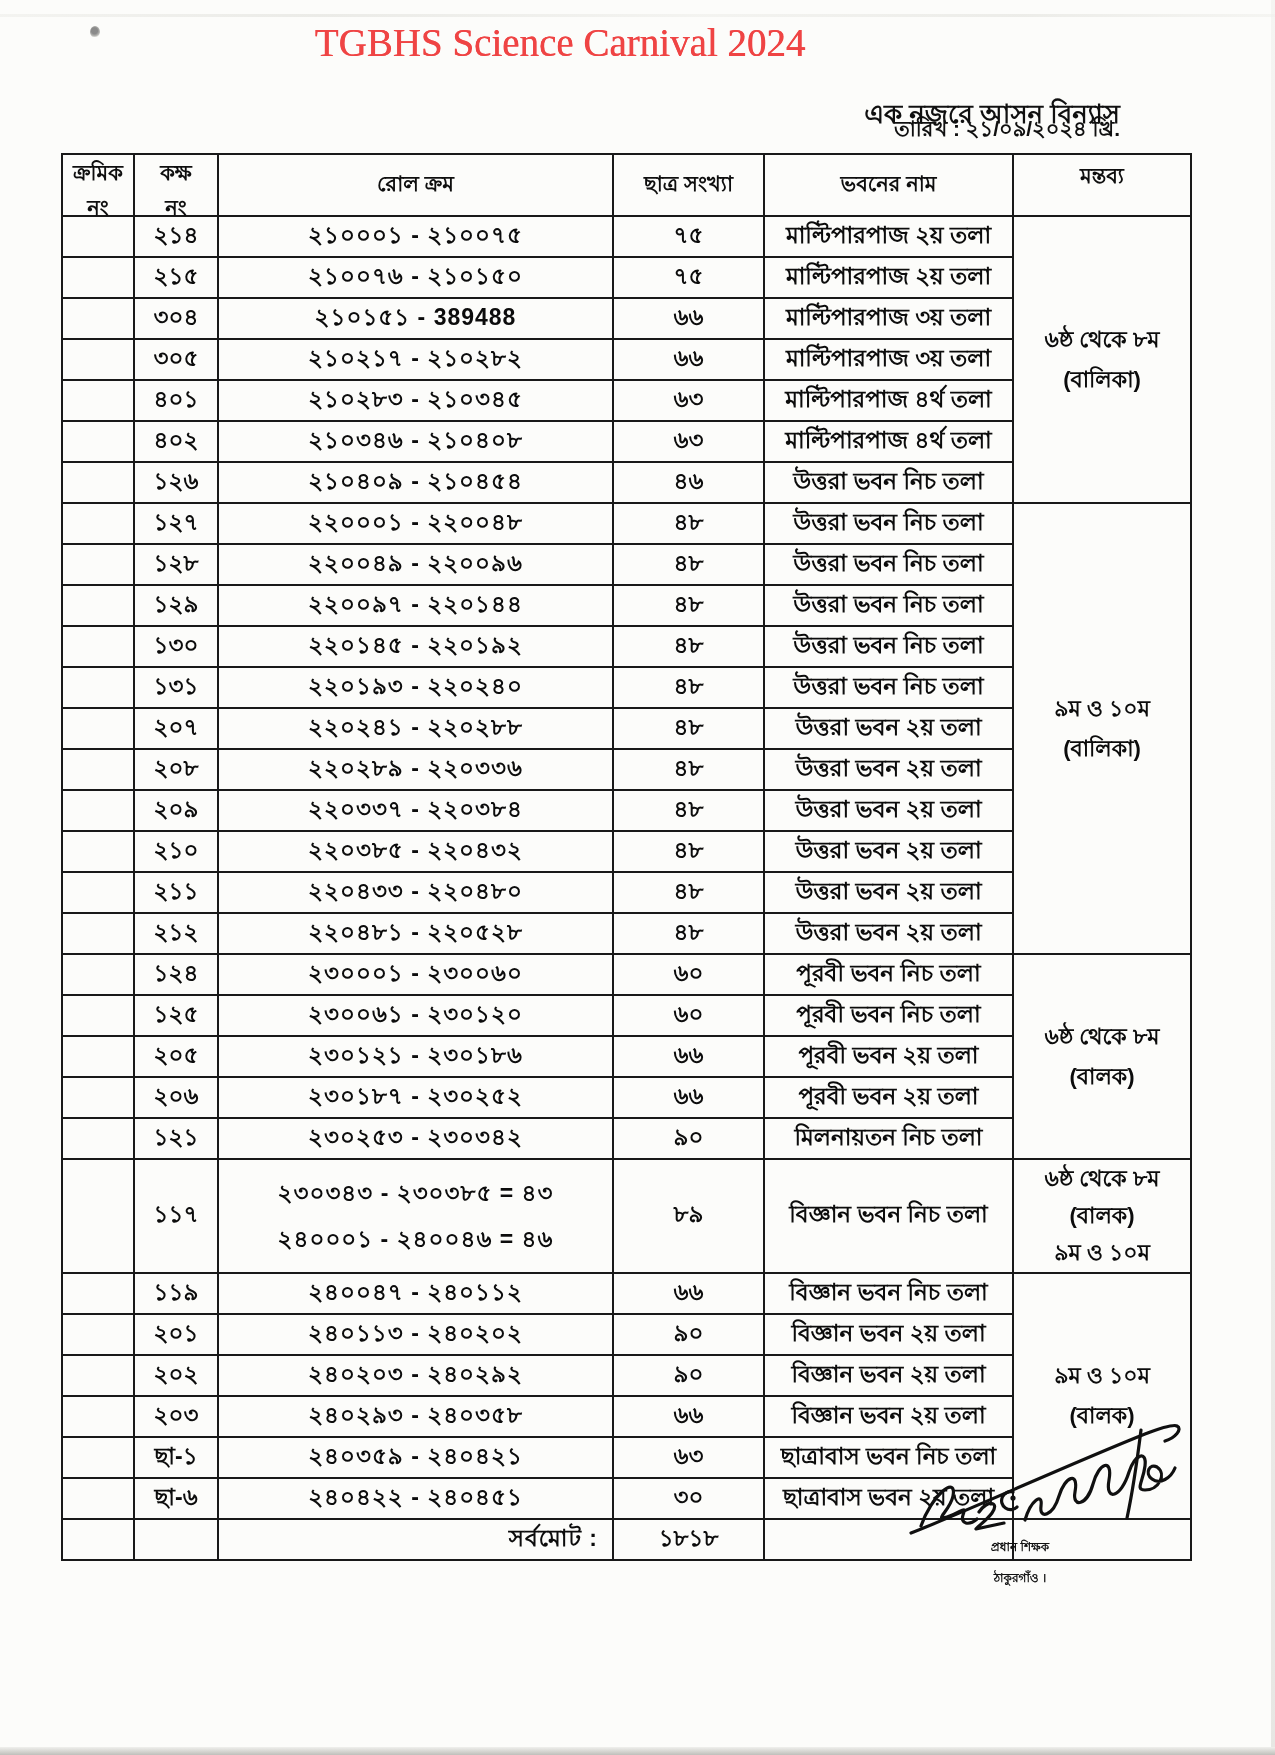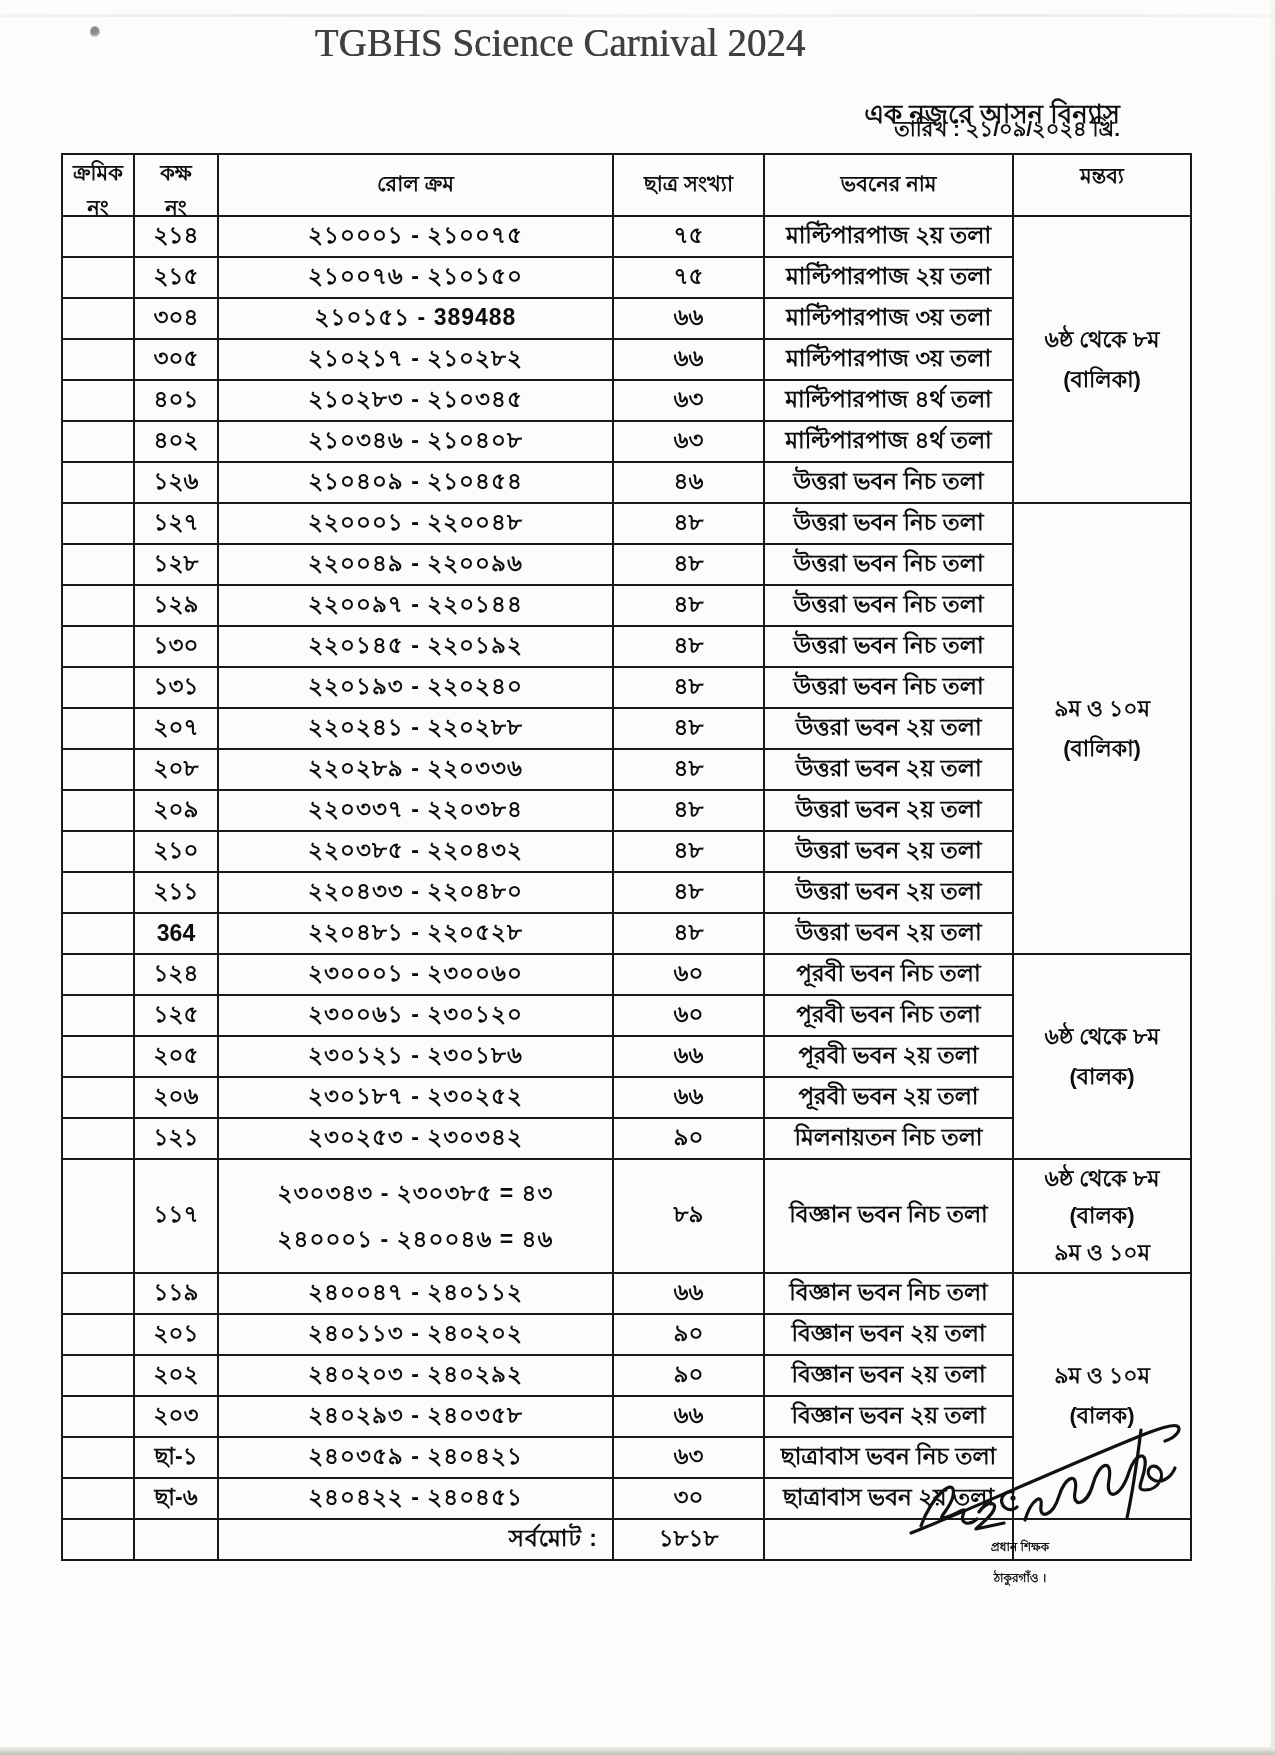--- a/index.html
+++ b/index.html
@@ -10,21 +10,21 @@
   .scan-streak{position:absolute;top:14px;left:0;width:100%;height:3px;opacity:.65;
     background:linear-gradient(90deg,#efefeb,#e2e2dd 25%,#efefeb 55%,#e4e4df 80%,#f1f1ed);}
   .scan-blob{position:absolute;left:90px;top:26px;width:10px;height:12px;border-radius:50%;opacity:.8;
     background:radial-gradient(circle at 45% 40%,#6e6e6e 0 34%,#a8a8a4 58%,transparent 74%);}
   .edge-right{position:absolute;right:0;top:0;width:4px;height:100%;opacity:.55;
     background:linear-gradient(180deg,#efefec, #d6d6d1);}
   .edge-bottom{position:absolute;left:0;bottom:0;width:100%;height:8px;
     background:linear-gradient(180deg,#f0f0ed,#bfbfba);}
   
   .doc-title{position:absolute;top:20px;left:0;width:1120px;text-align:center;
-    font-family:"Liberation Serif",serif;font-size:39px;color:#404040;
+    font-family:"Liberation Serif",serif;font-size:39px;color:#ef4444;
     text-shadow:0.4px 0 0 currentColor;}
   .doc-subtitle{position:absolute;top:66px;left:0;width:1120px;text-align:right;
     font-size:26px;font-weight:700;color:#101010;margin-top:28px;}
   .doc-date{position:absolute;top:113px;left:0;width:1120px;text-align:right;
     font-size:21px;font-weight:700;color:#101010;}
   
   .seating{position:absolute;left:61px;top:153px;width:1129px;border-collapse:collapse;
     table-layout:fixed;}
   .seating th,.seating td{border:2px solid #191919;padding:0;}
   .seating thead tr{height:48px;}
@@ -213,21 +213,21 @@
         </tr>
         <tr>
           <td class="serial"></td>
           <td class="room">২১১</td>
           <td class="roll">২২০৪৩৩ - ২২০৪৮০</td>
           <td class="count">৪৮</td>
           <td class="building">উত্তরা ভবন ২য় তলা</td>
         </tr>
         <tr>
           <td class="serial"></td>
-          <td class="room">364</td>
+          <td class="room">২১২</td>
           <td class="roll">২২০৪৮১ - ২২০৫২৮</td>
           <td class="count">৪৮</td>
           <td class="building">উত্তরা ভবন ২য় তলা</td>
         </tr>
         <tr>
           <td class="serial"></td>
           <td class="room">১২৪</td>
           <td class="roll">২৩০০০১ - ২৩০০৬০</td>
           <td class="count">৬০</td>
           <td class="building">পূরবী ভবন নিচ তলা</td>

